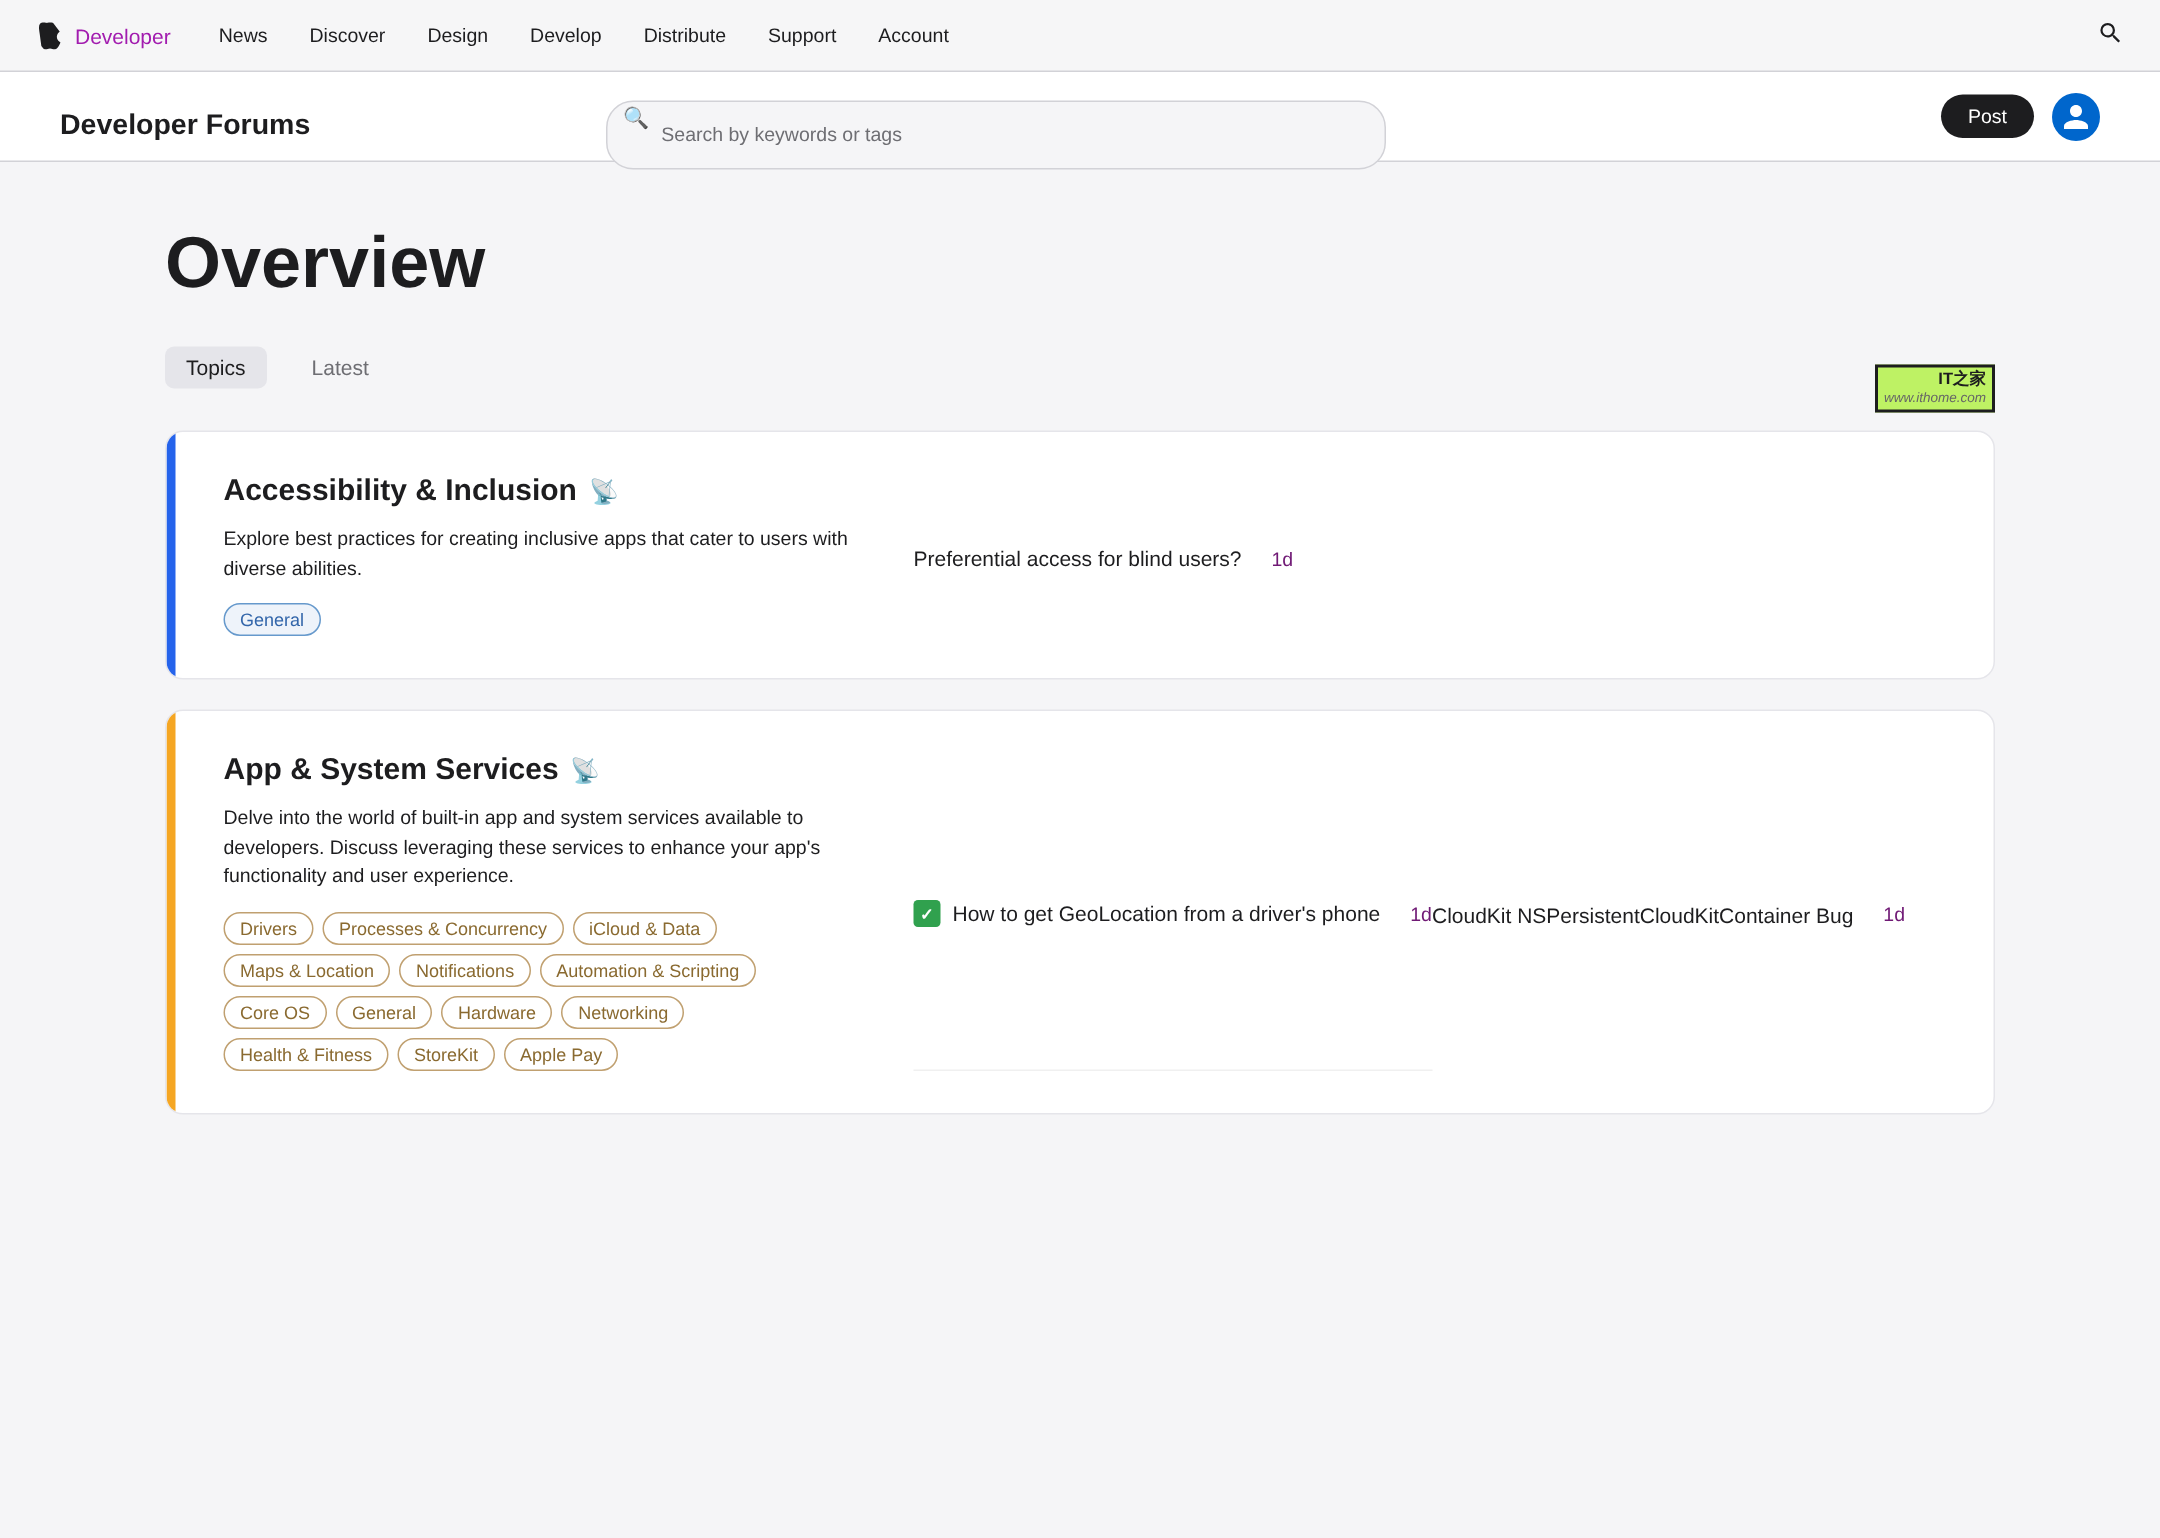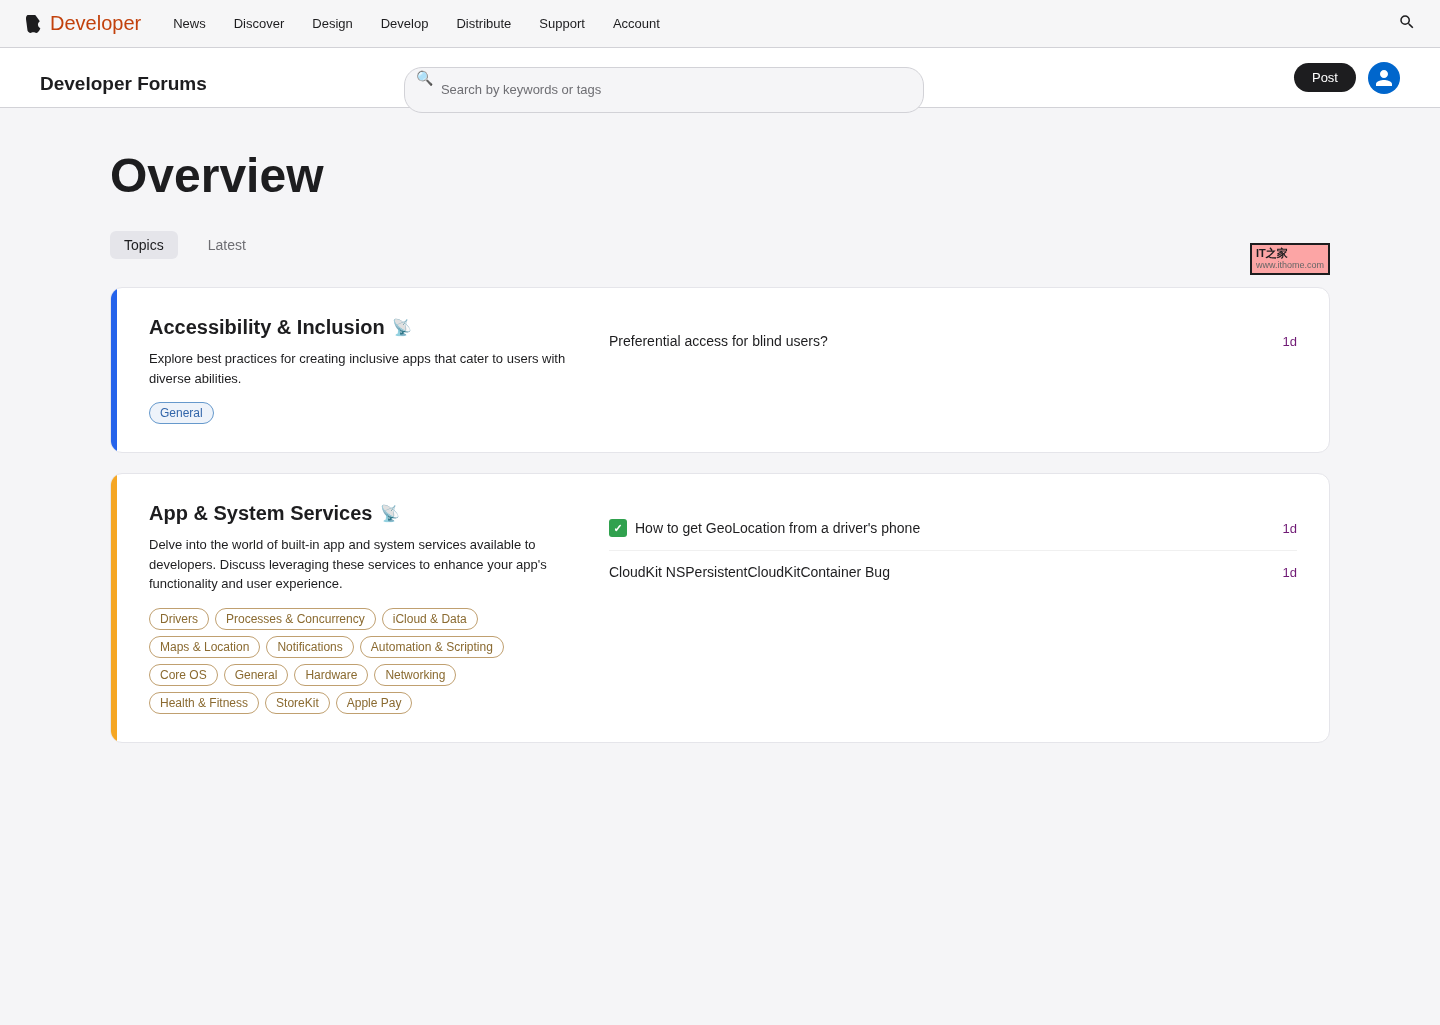--- a/index.html
+++ b/index.html
@@ -8,21 +8,21 @@
     
     .top-nav {
       background: rgba(245,245,247,0.95);
       border-bottom: 1px solid #d2d2d7;
       height: 48px;
       display: flex;
       align-items: center;
       padding: 0 24px;
       gap: 32px;
     }
-    .top-nav-logo { display: flex; align-items: center; gap: 8px; font-size: 20px; font-weight: 500; color: #c2410c; text-decoration: none; }
+    .top-nav-logo { display: flex; align-items: center; gap: 8px; font-size: 14px; font-weight: 500; color: #a21caf; text-decoration: none; }
     .top-nav-logo svg { width: 18px; height: 18px; fill: #1d1d1f; }
     .top-nav-links { display: flex; align-items: center; gap: 28px; flex: 1; }
     .top-nav-link { color: #1d1d1f; text-decoration: none; font-size: 13px; font-weight: 400; }
     .top-nav-search { margin-left: auto; cursor: pointer; color: #1d1d1f; }
     .top-nav-search svg { width: 18px; height: 18px; fill: #1d1d1f; }
 
     
     .forum-header {
       background: #fff;
       border-bottom: 1px solid #d2d2d7;
@@ -79,28 +79,28 @@
       background: transparent;
       color: #6e6e73;
     }
     .tab.active { background: #e5e5ea; color: #1d1d1f; }
 
     
     .tabs-row { display: flex; justify-content: space-between; align-items: center; }
     .watermark {
       font-size: 11px;
       color: #1d1d1f;
-      text-align: left;
+      text-align: right;
       font-weight: 700;
       line-height: 1.2;
-      background: #fca5a5;
+      background: #bef264;
       border: 2px solid #1d1d1f;
       padding: 2px 4px;
     }
-    .watermark-sub { font-size: 9px; color: #666; font-weight: 400; }
+    .watermark-sub { font-size: 9px; color: #666; font-weight: 400; font-style: italic; }
 
     
     .topic-card {
       background: #fff;
       border-radius: 12px;
       margin-bottom: 20px;
       display: flex;
       overflow: hidden;
       border: 1px solid #e5e5ea;
     }
@@ -108,21 +108,21 @@
       width: 6px;
       flex-shrink: 0;
     }
     .topic-card-body {
       display: flex;
       flex: 1;
       padding: 28px 32px;
       gap: 40px;
     }
     .topic-left { flex: 0 0 420px; }
-    .topic-right { flex: 1; display: flex; flex-direction: column; justify-content: flex-start; gap: 0; padding-top: 4px; }
+    .topic-right { flex: 1; display: flex; flex-direction: row; justify-content: flex-start; gap: 0; padding-top: 4px; }
 
     .topic-name-row { display: flex; align-items: center; gap: 8px; margin-bottom: 10px; }
     .topic-name { font-size: 20px; font-weight: 700; color: #1d1d1f; }
     .rss-icon { color: #999; font-size: 16px; }
     .topic-desc { font-size: 13px; color: #1d1d1f; line-height: 1.5; margin-bottom: 14px; }
     .topic-tags { display: flex; flex-wrap: wrap; gap: 6px; }
     .tag {
       border: 1px solid #c0a070;
       border-radius: 14px;
       padding: 3px 10px;

